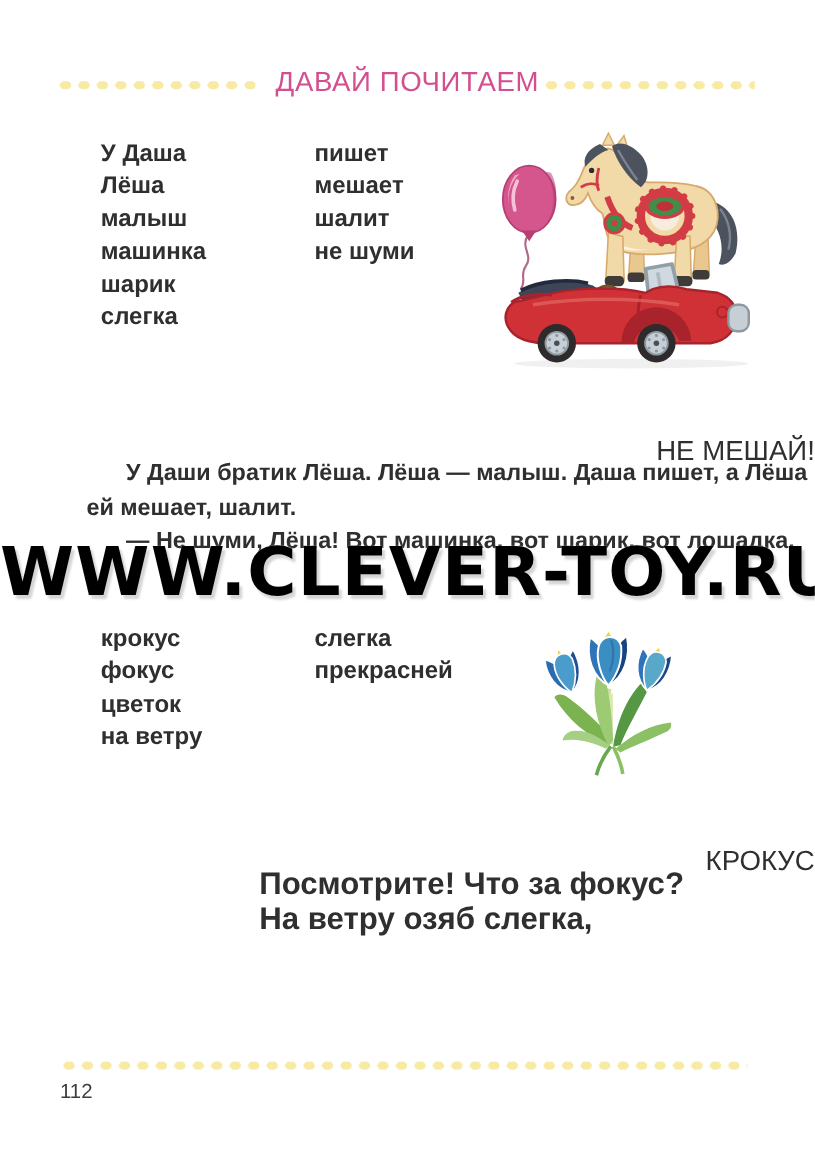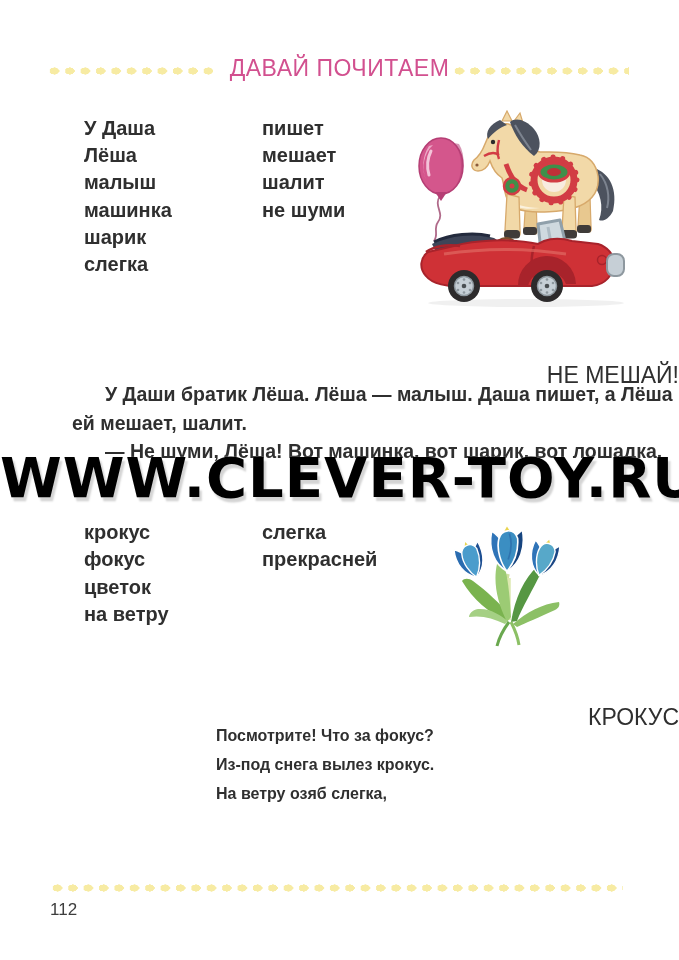--- a/index.html
+++ b/index.html
@@ -31,21 +31,21 @@
   .wordcol{font-size:20px;font-weight:bold;white-space:nowrap;}
   .wl1{top:115px;line-height:27.2px;}
   .wl2{top:519px;line-height:27.4px;}
   .col-a{left:84px;}
   .col-b{left:262px;}
   
   .story{left:50px;top:380px;right:20px;font-size:19.5px;font-weight:bold;line-height:28.7px;margin-left:22px;}
   .story .line{white-space:nowrap;}
   .story .indent{padding-left:33px;}
   
-  .poem{left:216px;top:722px;font-size:16px;font-weight:bold;line-height:28.8px;}
+  .poem{left:216px;top:722px;font-size:26px;font-weight:bold;line-height:28.8px;}
   .poem .line{white-space:nowrap;}
   
   .watermark{
     left:0;right:0;top:452px;text-align:center;
     font-family:"DejaVu Sans",sans-serif;font-weight:bold;font-size:56px;line-height:52px;
     letter-spacing:1px;color:#000000;white-space:nowrap;
     text-shadow:2.5px 3.5px 2px #d4d4d4, 0 0 1px #ececec;
   }
   
   .page-number{left:50px;top:901px;font-size:17px;color:#3d3d3d;line-height:18px;}
@@ -259,18 +259,17 @@
       <path d="M0,18 C11,12 16,-2 13,-17 C4,-10 -1,0 -1,10 Z" fill="#16447f" stroke="#ffffff" stroke-width="1.4"></path>
       <path d="M-7,-9 C-5,-18 6,-19 9,-10 C10,2 5,12 0,18 C-5,12 -9,0 -7,-9 Z" fill="#3b8ec2" stroke="#ffffff" stroke-width="1.4"></path>
       <path d="M2,-14 C4,-8 4,0 1,8" fill="none" stroke="#2a6aa8" stroke-width="1.5" opacity="0.7"></path>
     </g>
   </svg>
 </figure>
 
 <h2 class="abs section-title poem-title">КРОКУС</h2>
 <div class="abs poem">
   <div class="line">Посмотрите! Что за фокус?</div>
-  <div class="line">Из-под снега вылез крокус.</div>
   <div class="line">На ветру озяб слегка,</div>
 </div>
 
 <span class="dots dots-bottom"></span>
 <div class="abs page-number">112</div>
 
 </body></html>

